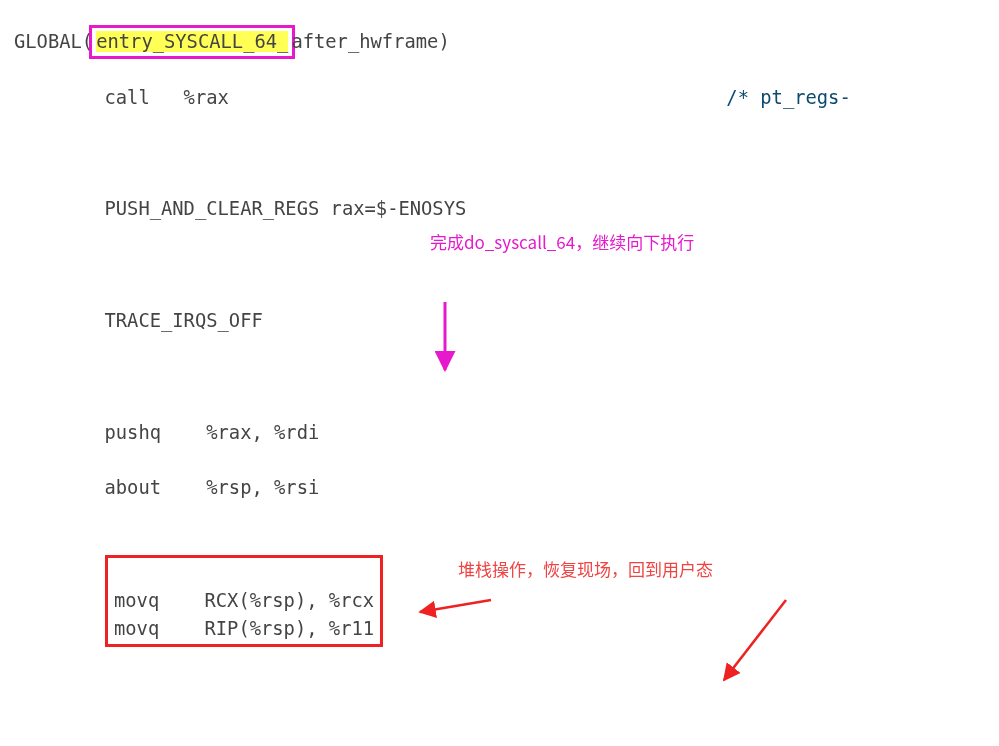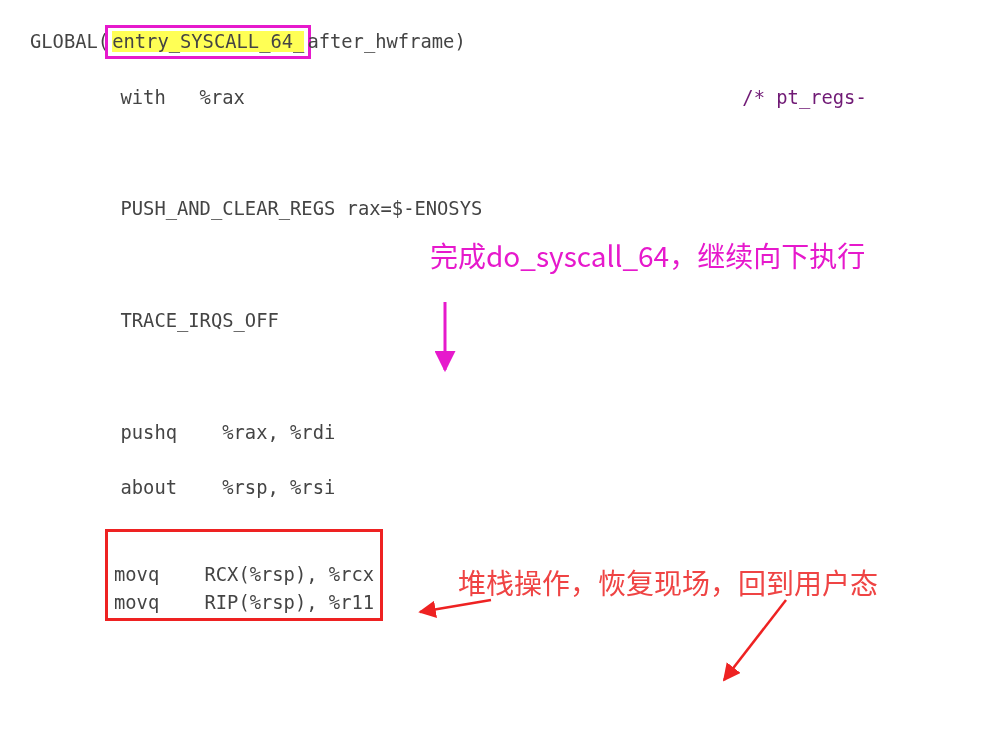--- a/index.html
+++ b/index.html
@@ -13,74 +13,73 @@
   }
   .code {
     position: relative;
     width: 807px;
     height: 746px;
     font-size: 18.8px;
     line-height: 27.9px;
     white-space: pre;
     color: #444444;
     padding-top: 0px;
-    padding-left: 30px;
+    padding-left: 14px;
     box-sizing: border-box;
   }
-  .comment { color: #701a75; }
+  .comment { color: #0c4a6e; }
   .highlight-yellow { background: #ffff55; }
   .box-magenta {
     border: 3px solid #e619cc;
     display: inline-block;
     padding: 0 4px;
     margin: -3px -4px;
   }
   .box-red {
     border: 3px solid #ee2222;
     padding: 1px 6px;
   }
   .annot {
     position: absolute;
     font-family: "PingFang SC", "Microsoft YaHei", "Noto Sans CJK SC", sans-serif;
-    font-size: 28px;
+    font-size: 17px;
     line-height: 1.2;
     white-space: nowrap;
-    margin-top: 7px;
   }
   .magenta-text { color: #e619cc; }
   .red-text { color: #ef4444; }
   svg.overlay {
     position: absolute;
     left: 0; top: 0;
     width: 999px; height: 746px;
     pointer-events: none;
   }
   .line { display: block; }
 </style>
 </head>
 <body>
 
 <div class="code">
 <span class="line"><span>GLOBAL(</span><span class="box-magenta"><span class="highlight-yellow">entry_SYSCALL_64_</span></span><span>after_hwframe)</span></span>
-<span class="line"><span>        with   %rax                                            </span><span class="comment">/* pt_regs-</span></span>
+<span class="line"><span>        call   %rax                                            </span><span class="comment">/* pt_regs-</span></span>
 <span class="line"> </span>
 <span class="line">        PUSH_AND_CLEAR_REGS rax=$-ENOSYS</span>
 <span class="line"> </span>
 <span class="line">        TRACE_IRQS_OFF</span>
 <span class="line"> </span>
 <span class="line">        pushq    %rax, %rdi</span>
 <span class="line">        about    %rsp, %rsi</span>
 <span class="line"> </span>
 
 
 
 
 
 
-<div style="position:absolute; left:105px; top:529px;" class="box-red">
+<div style="position:absolute; left:105px; top:555px;" class="box-red">
 <span>movq    RCX(%rsp), %rcx</span>
 <span>movq    RIP(%rsp), %r11</span>
 </div>
 
 
 
 </div>
 
 <div class="annot magenta-text" style="left:430px; top:232px;">完成do_syscall_64，继续向下执行</div>
 <div class="annot red-text" style="left:458px; top:559px;">堆栈操作，恢复现场，回到用户态</div>

